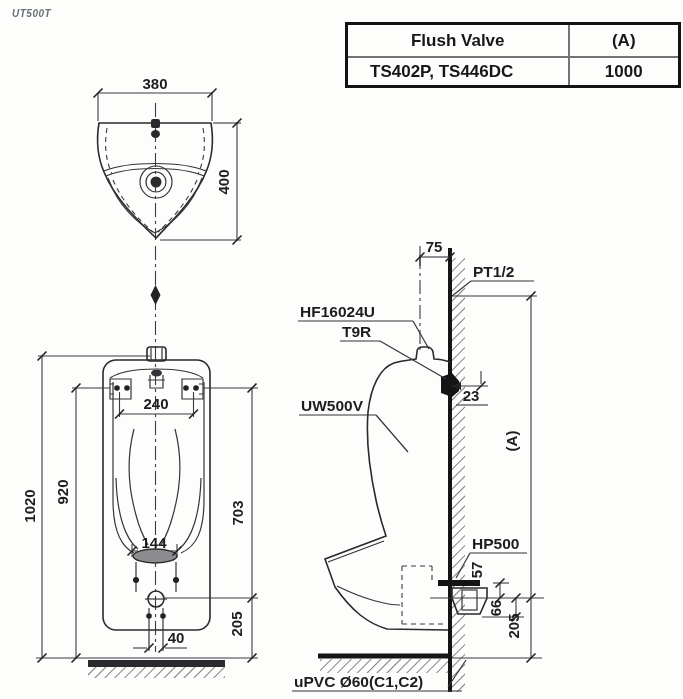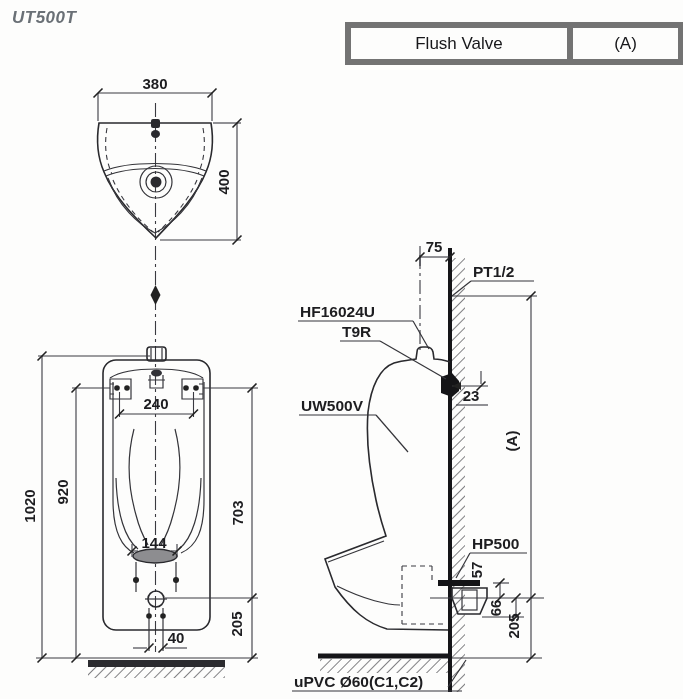--- a/index.html
+++ b/index.html
@@ -2,29 +2,29 @@
 <html><head>
 <meta charset="utf-8">
 <style>
   html,body{margin:0;padding:0;background:#ffffff;}
   .canvas{
     position:relative;width:683px;height:699px;background:#fdfdfc;overflow:hidden;
     font-family:"Liberation Sans",sans-serif;
   }
   .doc-title{
     position:absolute;top:8px;left:12px;
-    font-size:17px;font-style:italic;font-weight:700;color:#6a7076;letter-spacing:.5px;
+    font-size:10px;font-style:italic;font-weight:700;color:#6a7076;letter-spacing:.5px;
   }
   .spec-table{
     position:absolute;top:22px;left:345px;width:333px;
     border-collapse:collapse;border:3px solid #131316;table-layout:fixed;
     background:#fdfdfc;color:#17171a;
   }
   .spec-table th,.spec-table td{
-    border:6px solid #737373;font-size:17px;font-weight:400;
+    border:2px solid #737373;font-size:17px;font-weight:700;
     padding:0 22px;white-space:nowrap;overflow:hidden;
   }
   .spec-table th{height:31px;text-align:center;}
   .spec-table td{height:27px;text-align:left;}
   .spec-table .num{text-align:center;}
   .col-valve{width:222px;}
   .col-a{width:111px;}
   svg{position:absolute;top:0;left:0;}
   svg text{
     font-family:"Liberation Sans",sans-serif;font-size:15px;font-weight:700;fill:#1d1d20;
@@ -46,20 +46,24 @@
   <table class="spec-table">
     <colgroup>
         <col class="col-valve">
         <col class="col-a">
       </colgroup>
     <tbody>
         <tr>
       <th>Flush Valve</th>
       <th>(A)</th>
     </tr>
+    <tr>
+      <td>TS402P, TS446DC</td>
+      <td class="num">1000</td>
+    </tr>
   </tbody>
     </table>
 
   <svg width="683" height="699" viewBox="0 0 683 699">
     <defs>
       <pattern id="hatch" patternUnits="userSpaceOnUse" width="7" height="7" patternTransform="rotate(45)">
         <line x1="0" y1="0" x2="0" y2="7" stroke="#3c3c40" stroke-width="1.3"></line>
       </pattern>
       <g id="tick">
           <line x1="-4.5" y1="4.5" x2="4.5" y2="-4.5" stroke="#222" stroke-width="1.6"></line>

